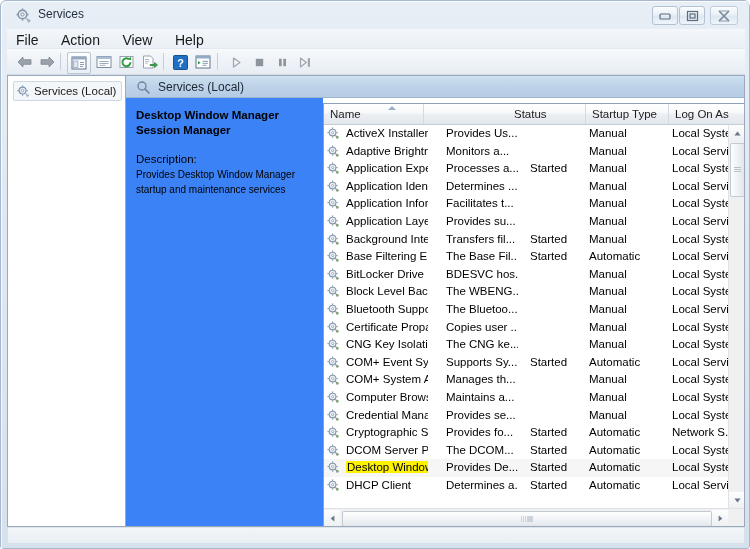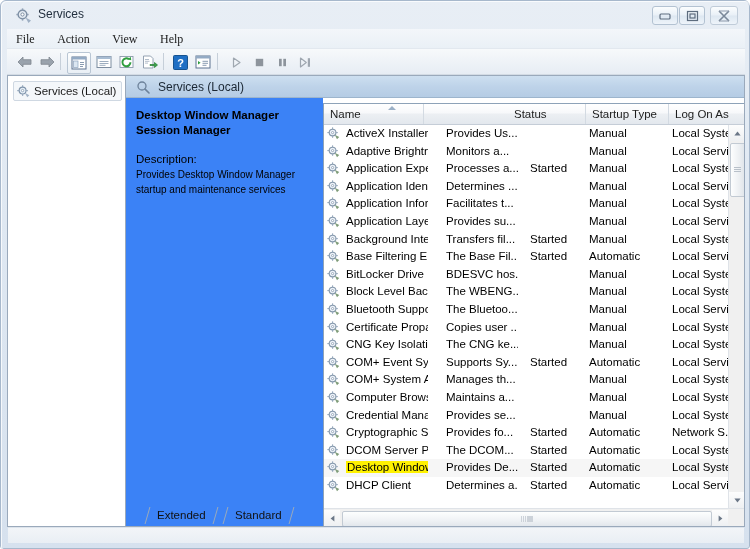--- a/index.html
+++ b/index.html
@@ -68,25 +68,24 @@
     position: absolute;
     left: 6px; top: 28px;
     width: 738px; height: 20px;
     background: linear-gradient(to bottom,#f3f6fa 0%, #eaf0f6 100%);
     border-bottom: 1px solid #e2e8ef;
     box-sizing: border-box;
   }
   .menu-item {
     position: relative;
     display: inline-block;
-    font-size: 12px;
+    font-size: 14px;
     color: #1a1a1a;
     padding: 3px 9px 2px 9px;
     cursor: default;
-    font-family: Liberation Serif, serif;
   }
 
   
   #toolbar {
     position: absolute;
     left: 6px; top: 48px;
     width: 738px; height: 26px;
     background: linear-gradient(to bottom,#f7f9fb 0%, #eef2f7 55%, #e7edf4 100%);
     border-bottom: 1px solid #d3dbe4;
     box-sizing: border-box;
@@ -964,25 +963,17 @@
             <svg width="5" height="7" viewBox="0 0 5 7">
               <path d="M0.6 0.4 L4.4 3.5 L0.6 6.6 Z" fill="#6b7787"></path>
             </svg>
           </div>
         </div>
 
       </div>
     </div>
   </div>
 
-  <div id="tabstrip">
-    <div class="mmc-tab" id="tab-extended">
-      <span>Extended</span>
-    </div>
-    <div class="mmc-tab" id="tab-standard">
-      <span>Standard</span>
-    </div>
-  </div>
 
   <div id="statusbar"></div>
 
   <div id="frame-glow"></div>
 </div>
 
 </body></html>

